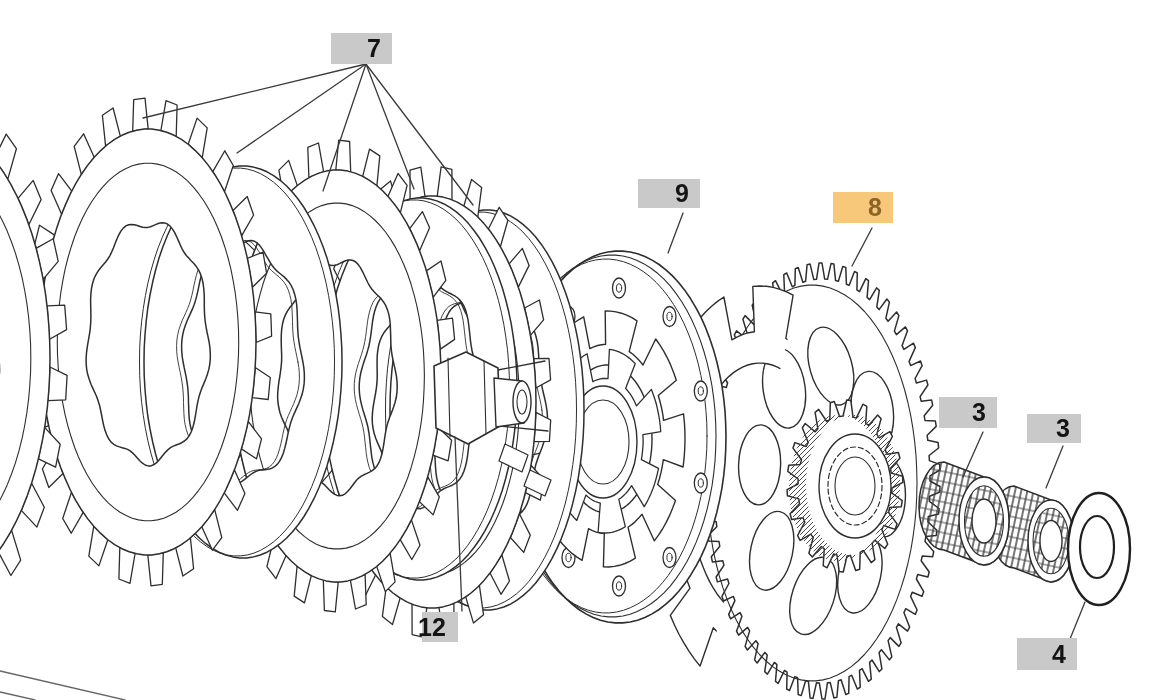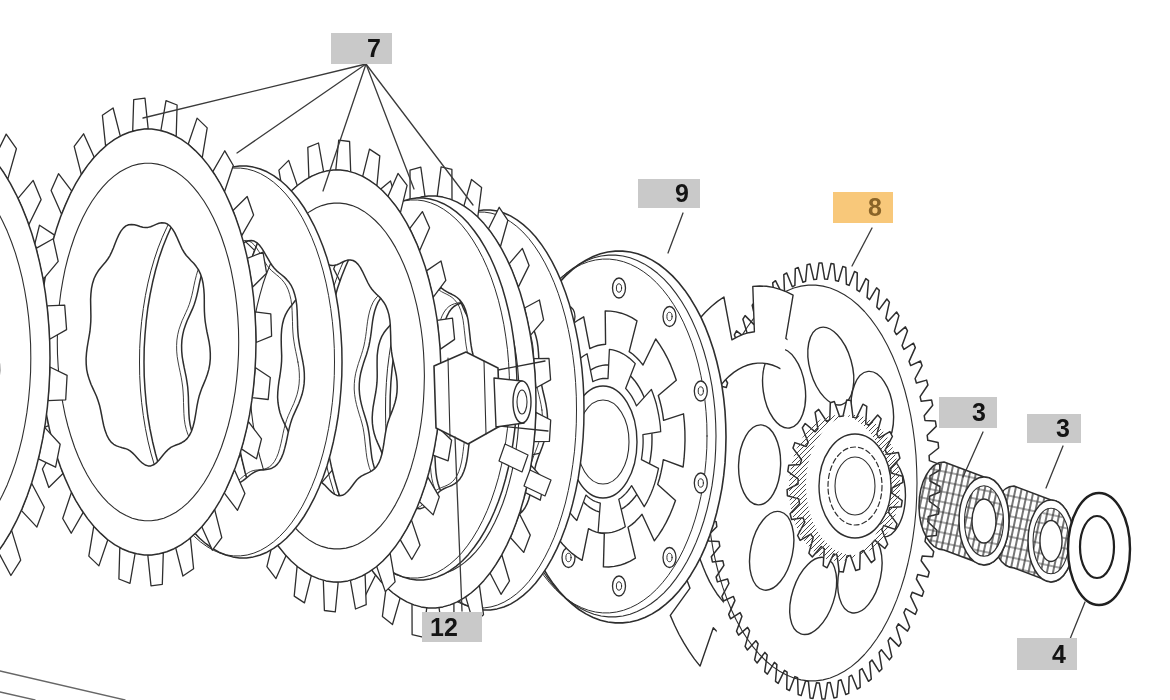--- a/index.html
+++ b/index.html
@@ -12,21 +12,21 @@
     display:flex;align-items:center;justify-content:flex-end;
     padding-right:11px;user-select:none;cursor:pointer;
   }
   .part-label.hl{background:var(--highlight-bg,#f8c87a);color:var(--highlight-text,#8a6428);}
   .lbl-7 {left:331px;top:33px; width:61px;height:31px;}
   .lbl-9 {left:638px;top:179px;width:62px;height:29px;}
   .lbl-8 {left:833px;top:192px;width:60px;height:31px;}
   .lbl-3a{left:939px;top:397px;width:58px;height:31px;}
   .lbl-3b{left:1027px;top:414px;width:54px;height:29px;}
   .lbl-4 {left:1017px;top:638px;width:60px;height:32px;}
-  .lbl-12{left:422px;top:612px;width:60px;height:30px;justify-content:center;padding-right:16px;}
+  .lbl-12{left:422px;top:612px;width:36px;height:30px;justify-content:center;padding-right:16px;}
 </style>
 </head>
 <body>
 
 <div id="stage">
   <svg id="art" width="1170" height="700" viewBox="0 0 1170 700">
     <defs>
       <pattern id="cage" width="6" height="10" patternUnits="userSpaceOnUse" patternTransform="rotate(12)">
         <path d="M3,0 V10" stroke="#3c3c3c" stroke-width="1.4"></path>
         <path d="M0,5 H6" stroke="#3c3c3c" stroke-width="0.9"></path>

